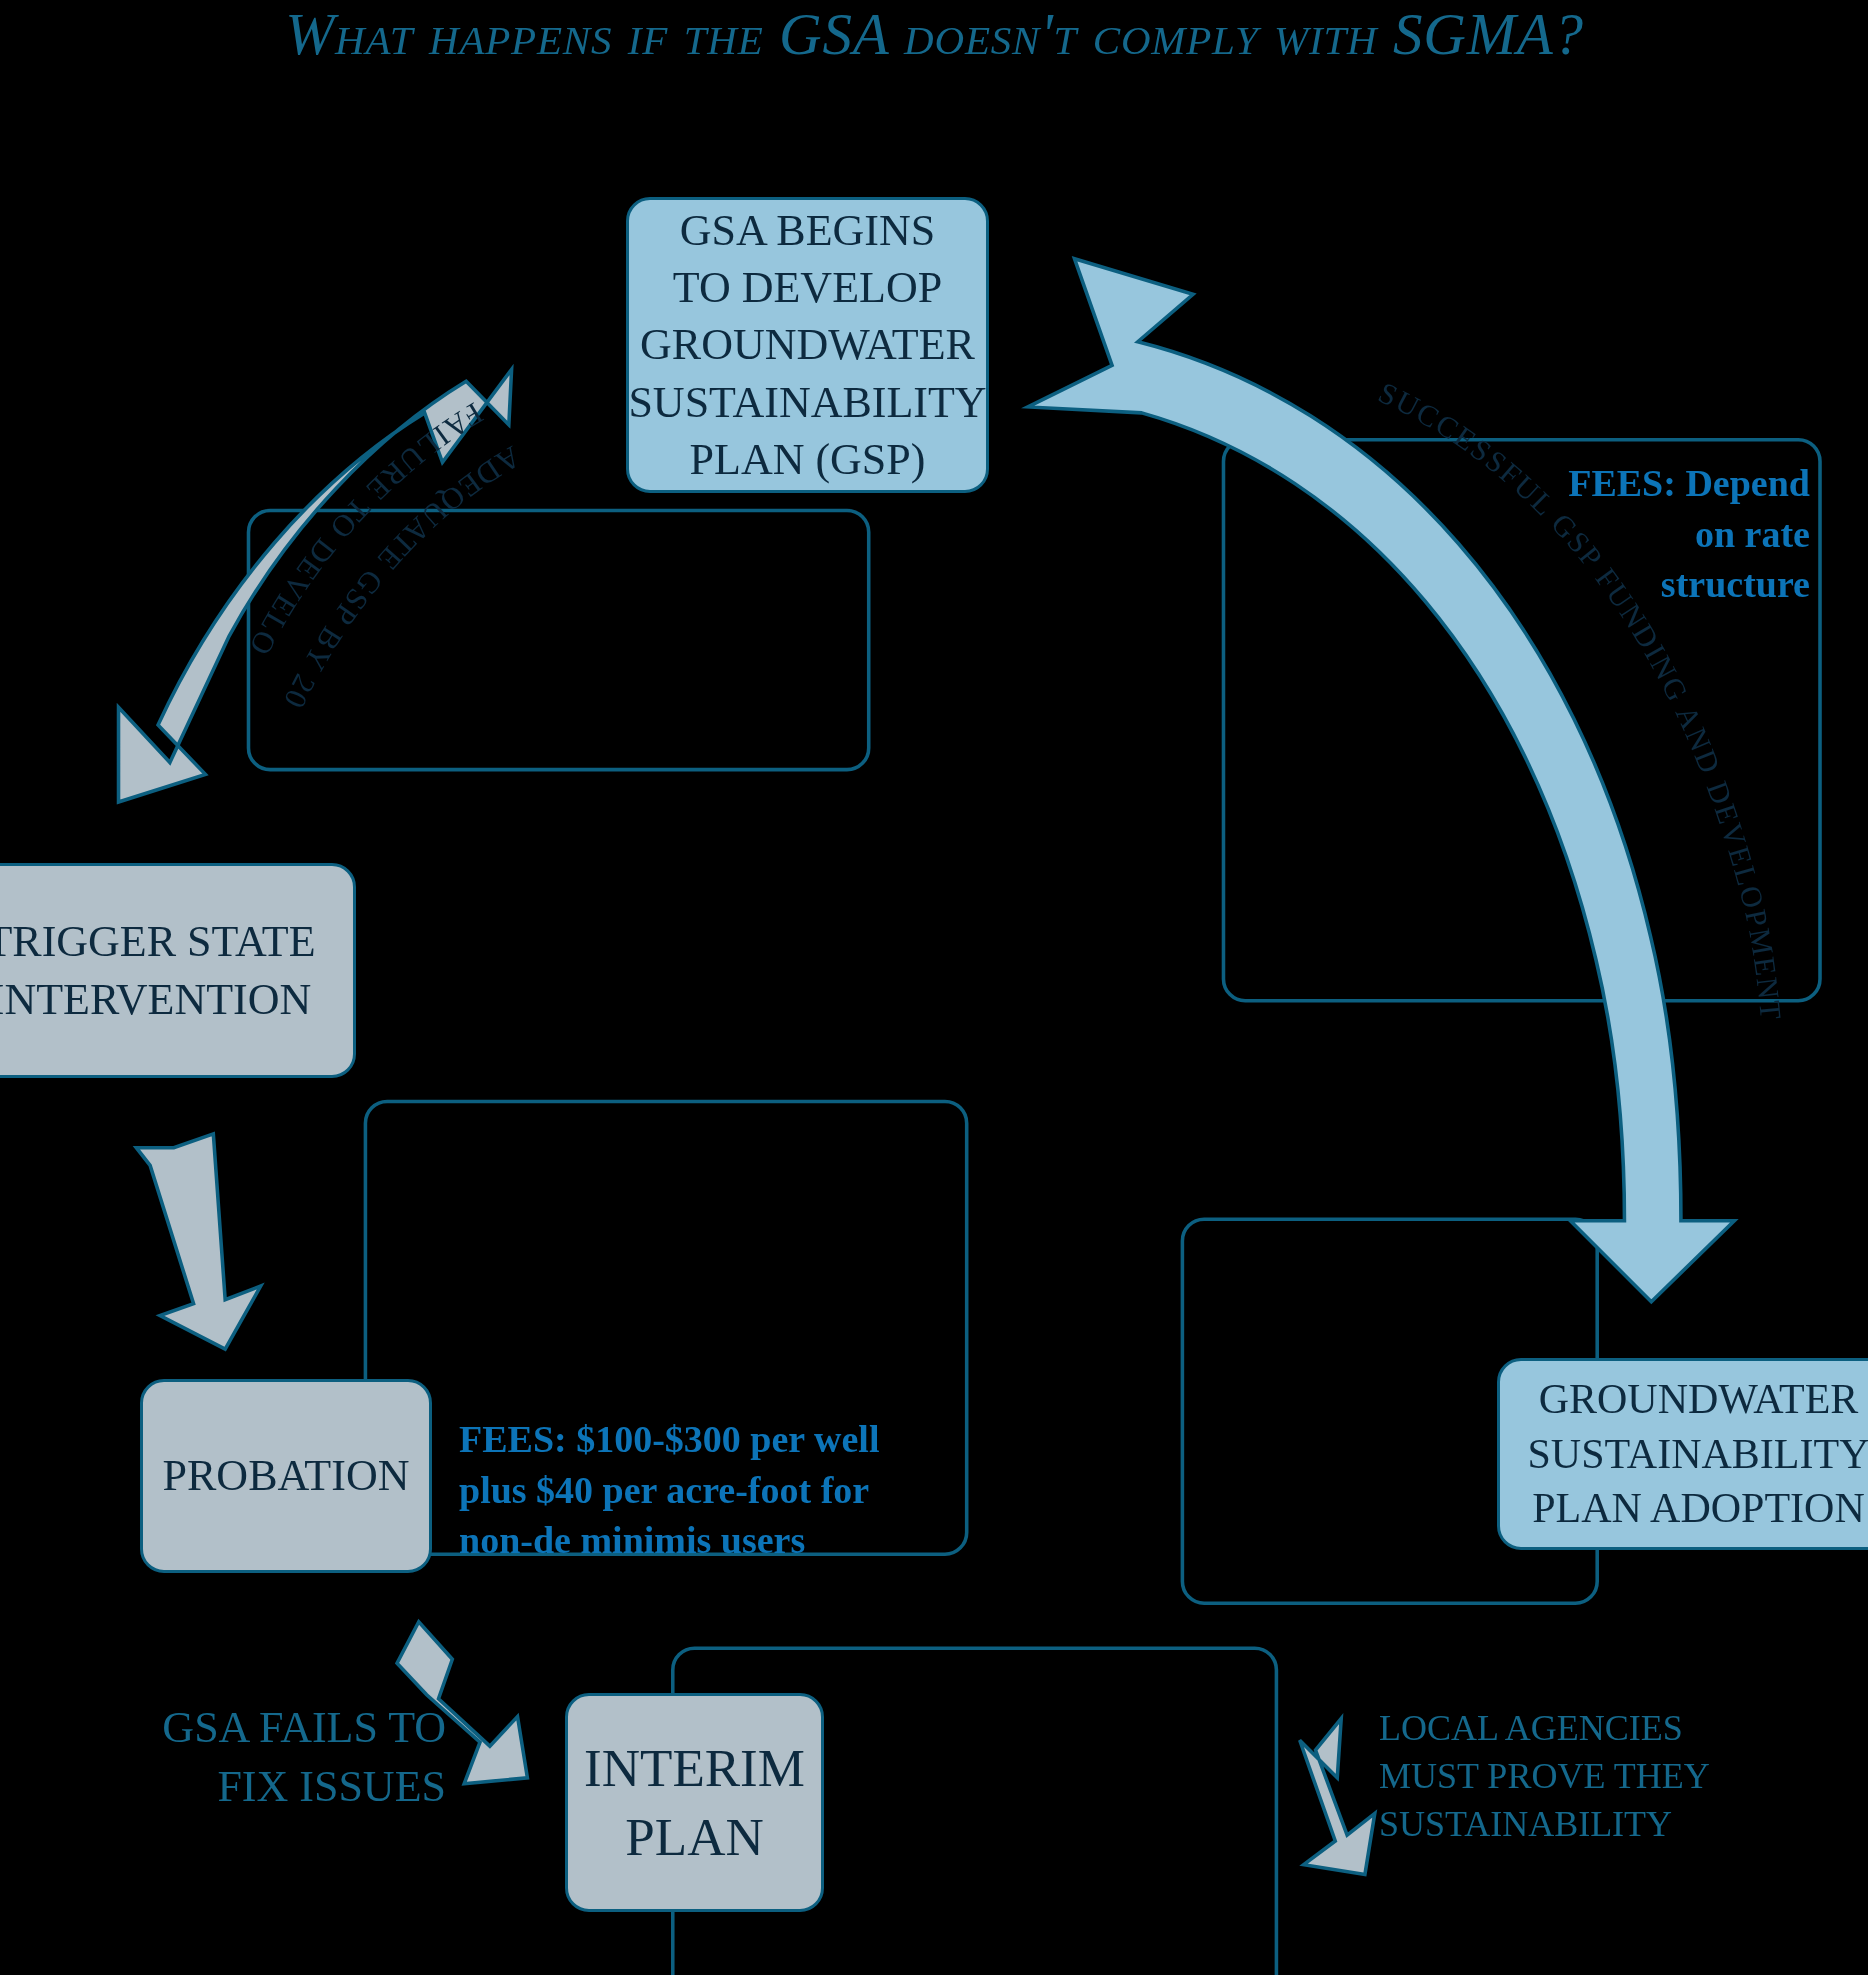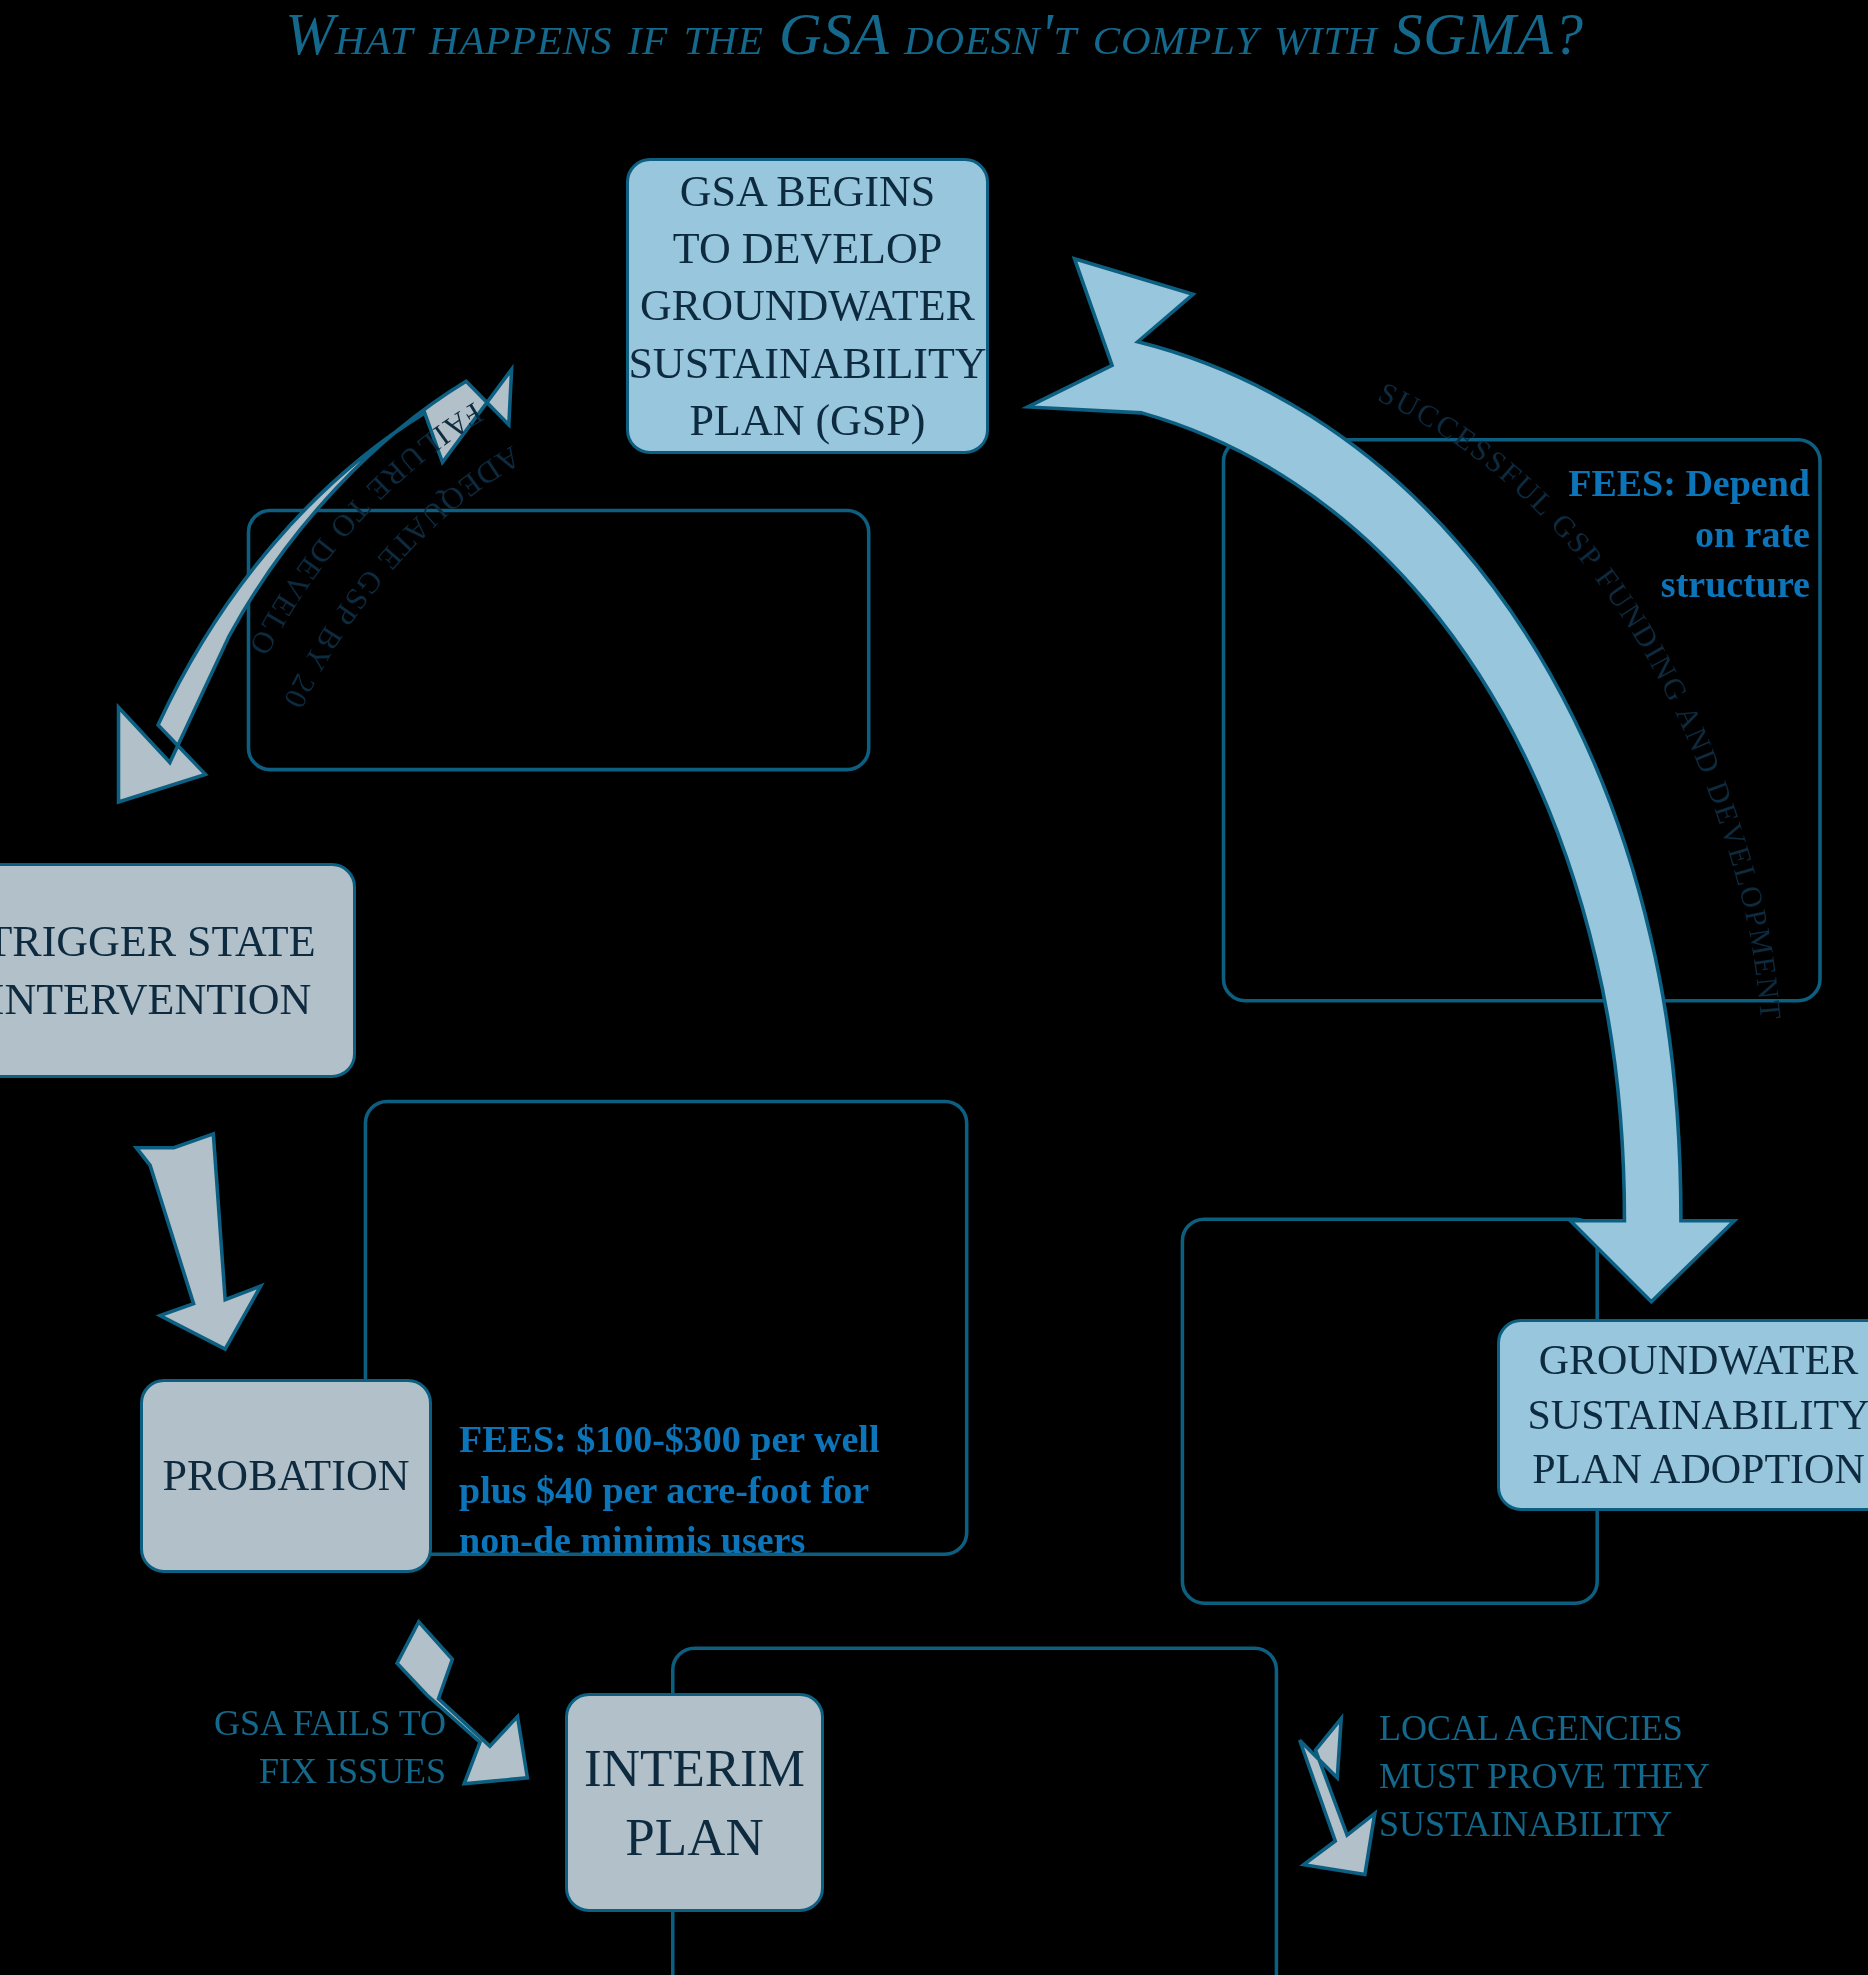--- a/index.html
+++ b/index.html
@@ -25,21 +25,21 @@
     position:absolute;
     display:flex;align-items:center;justify-content:center;
     text-align:center;
     color:#0d2a3f;
     font-family:"Liberation Serif", serif;
     line-height:1.30;
     box-sizing:border-box;
     border:3.6px solid #0c5f80;
     border-radius:24px;
   }
-  .node-blue{background:#97c6dd;}
+  .node-blue{background:#97c6dd;margin-top:39px;}
   .node-gray{background:#b2c0c9;}
 
   .fee{
     position:absolute;
     color:#0c74b8;
     font-family:"Liberation Serif", serif;
     font-weight:bold;
     line-height:1.33;
     box-sizing:border-box;
   }
@@ -201,21 +201,21 @@
     <div>structure</div>
   </div>
 
   <div class="fee" style="left:459px;top:1414px;width:474px;font-size:38px;text-align:left;">
 
     <div>FEES: $100-$300 per well</div>
     <div>plus $40 per acre-foot for</div>
     <div>non-de minimis users</div>
   </div>
 
-  <div class="flowlabel" style="left:146px;top:1699px;width:300px;font-size:36px;text-align:right;">
+  <div class="flowlabel" style="left:146px;top:1699px;width:300px;font-size:44px;text-align:right;">
 
     <div>GSA FAILS TO</div>
     <div>FIX ISSUES</div>
   </div>
 
   <div class="flowlabel" style="left:1379px;top:1704px;width:474px;font-size:36px;text-align:left;">
 
     <div>LOCAL AGENCIES</div>
     <div>MUST PROVE THEY</div>
     <div>SUSTAINABILITY</div>

